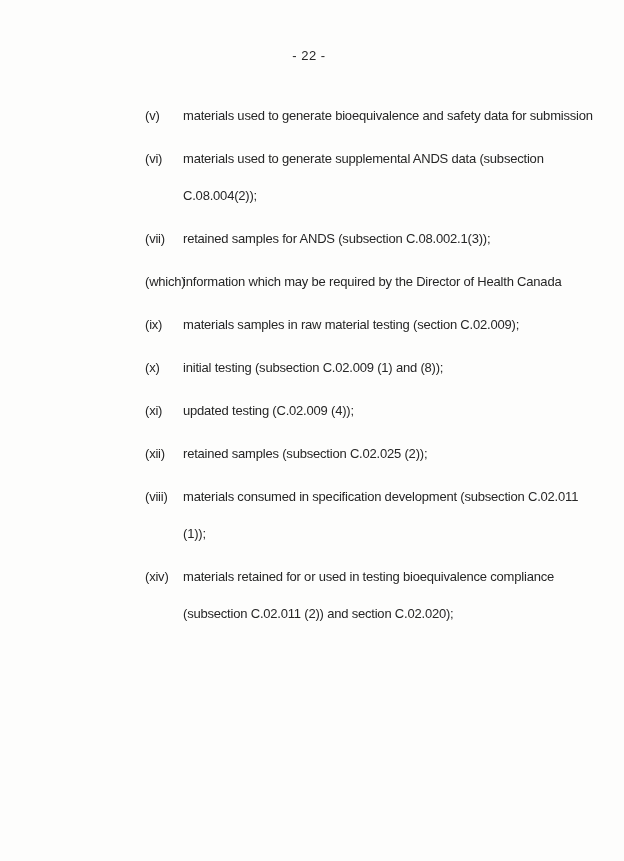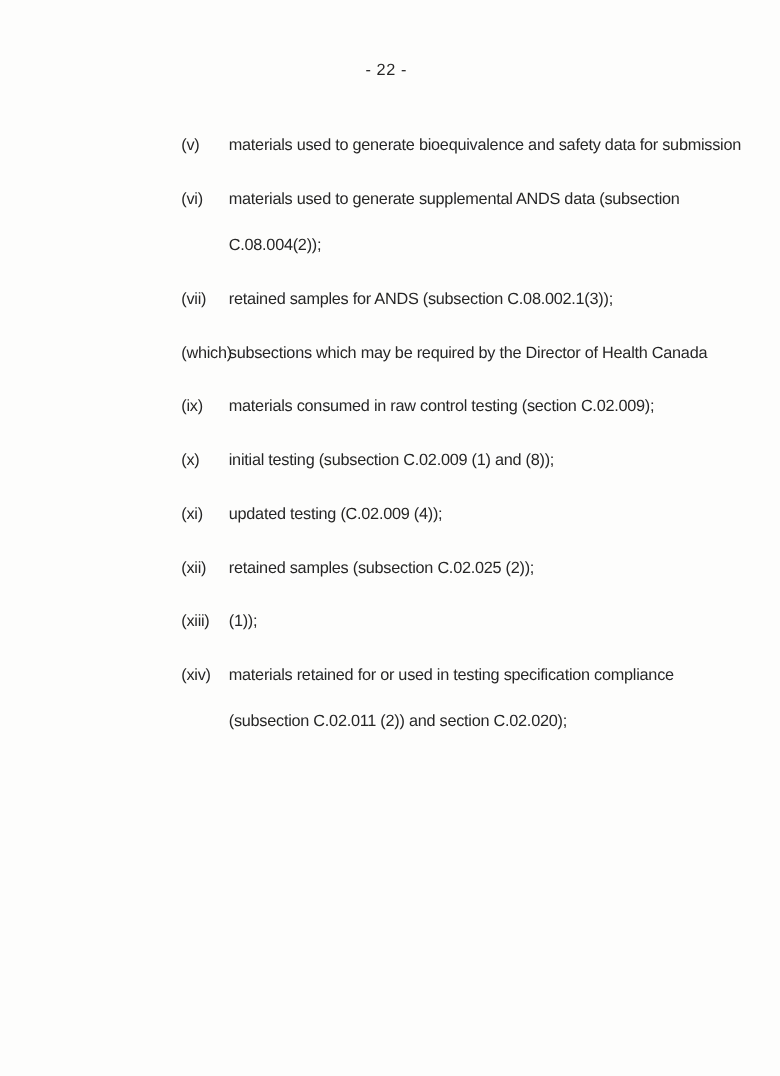--- a/index.html
+++ b/index.html
@@ -82,28 +82,28 @@
       <div class="list-item">
         <div class="marker">(vii)</div>
         <div class="item-text">
           <div class="line">retained samples for ANDS (subsection C.08.002.1(3));</div>
         </div>
       </div>
 
       <div class="list-item">
         <div class="marker">(which)</div>
         <div class="item-text">
-          <div class="line">subsections which may be required by the Director of Health Canada</div>
+          <div class="line">information which may be required by the Director of Health Canada</div>
         </div>
       </div>
 
       <div class="list-item">
         <div class="marker">(ix)</div>
         <div class="item-text">
-          <div class="line">materials consumed in raw control testing (section C.02.009);</div>
+          <div class="line">materials samples in raw material testing (section C.02.009);</div>
         </div>
       </div>
 
       <div class="list-item">
         <div class="marker">(x)</div>
         <div class="item-text">
           <div class="line">initial testing (subsection C.02.009 (1) and (8));</div>
         </div>
       </div>
 
@@ -115,30 +115,31 @@
       </div>
 
       <div class="list-item">
         <div class="marker">(xii)</div>
         <div class="item-text">
           <div class="line">retained samples (subsection C.02.025 (2));</div>
         </div>
       </div>
 
       <div class="list-item">
-        <div class="marker">(xiii)</div>
+        <div class="marker">(viii)</div>
         <div class="item-text">
+          <div class="line">materials consumed in specification development (subsection C.02.011</div>
           <div class="line">(1));</div>
         </div>
       </div>
 
       <div class="list-item">
         <div class="marker">(xiv)</div>
         <div class="item-text">
-          <div class="line">materials retained for or used in testing specification compliance</div>
+          <div class="line">materials retained for or used in testing bioequivalence compliance</div>
           <div class="line">(subsection C.02.011 (2)) and section C.02.020);</div>
         </div>
       </div>
 
 
   </div>
 
 </div>
 
 </body></html>

